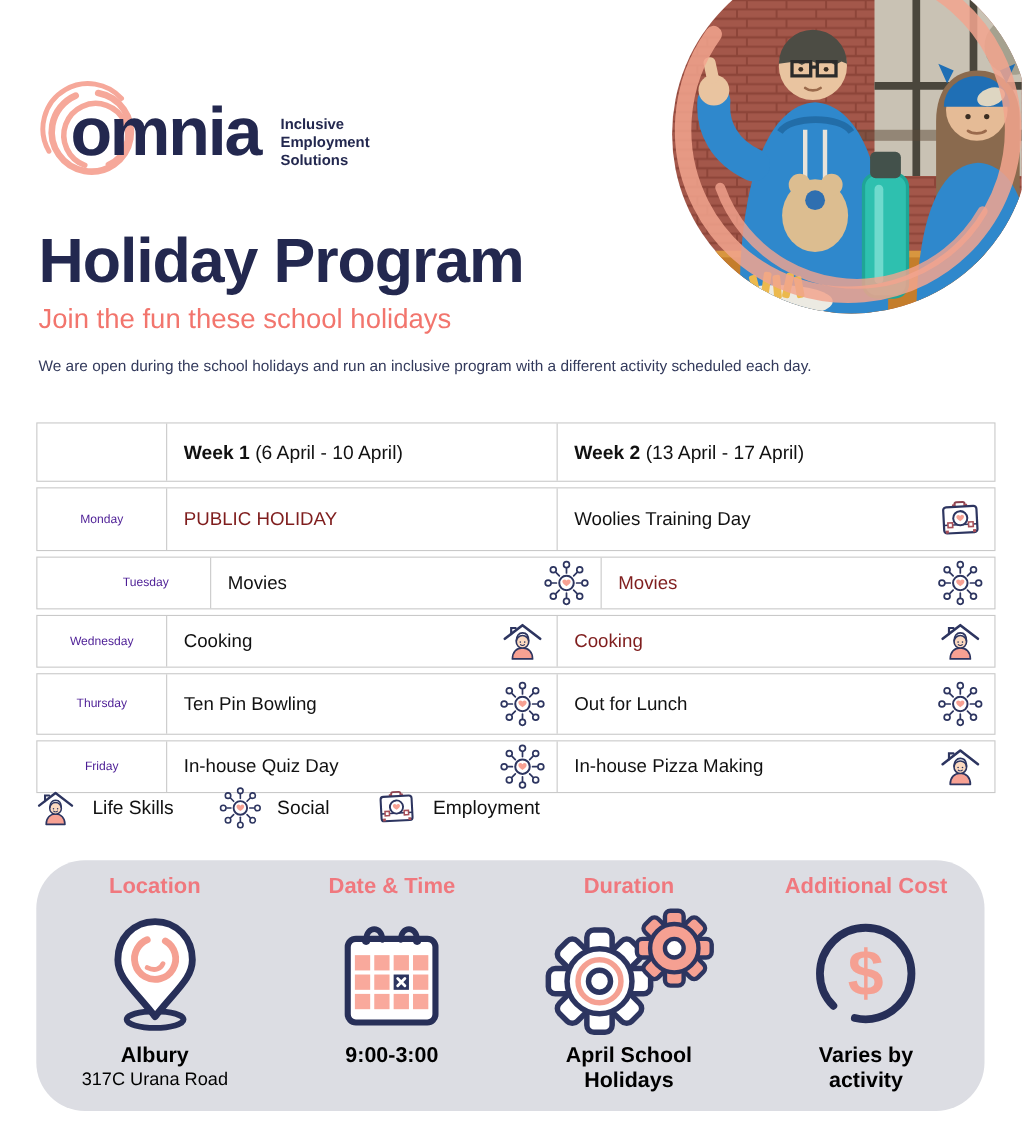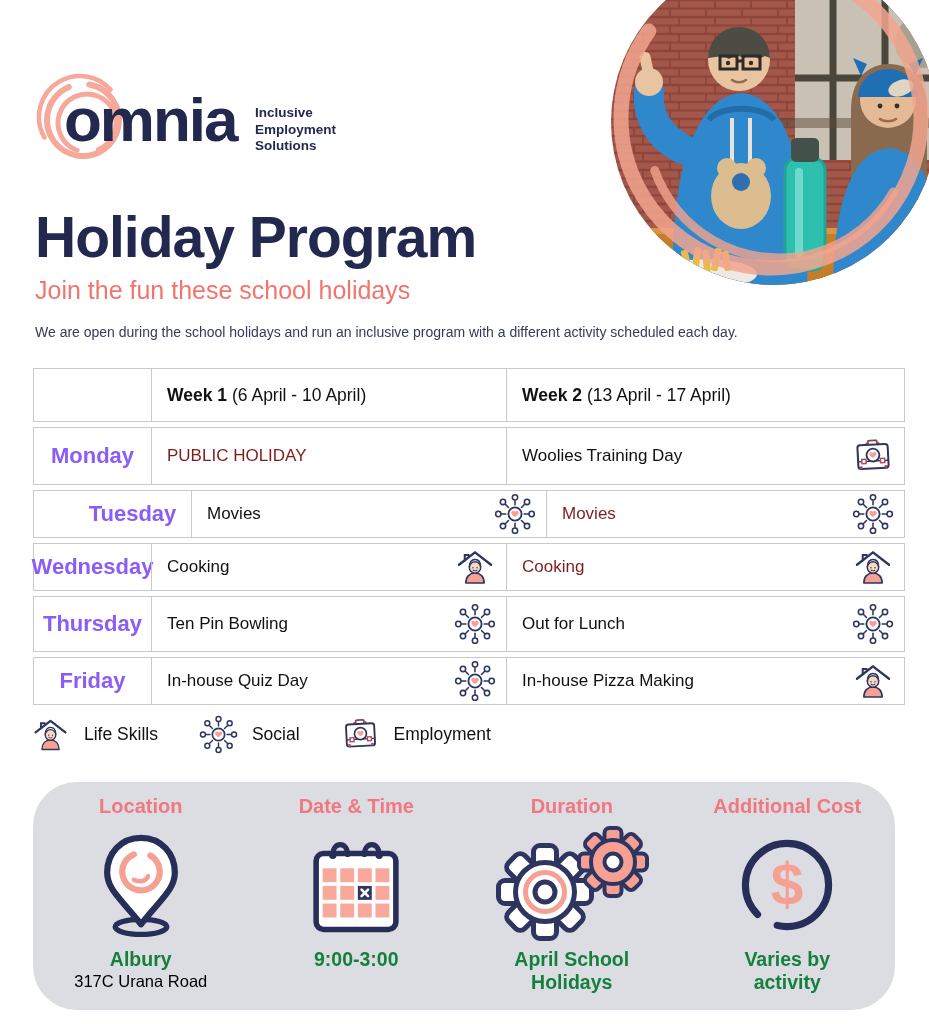--- a/index.html
+++ b/index.html
@@ -14,49 +14,49 @@
   
   .photo{position:absolute;top:0;right:0;width:340px;height:292px;}
 
   
   .hero{position:absolute;left:35px;top:186px;width:810px;margin-top:22px;}
   .title{font-size:57px;line-height:1.04;font-weight:bold;color:#23284f;letter-spacing:-1px;}
   .subtitle{margin-top:9px;font-size:25px;color:#f2756d;}
   .desc{margin-top:13px;font-size:14px;line-height:28px;color:#333a5c;max-width:800px;}
 
   
-  .sched{position:absolute;left:33px;top:368px;width:872px;}
+  .sched{position:absolute;left:33px;top:384px;width:872px;}
   .srow{display:grid;grid-template-columns:117px 355px 1fr;border:1px solid #c9c9c9;
         background:#fff;margin-bottom:5px;box-sizing:border-box;}
   .srow.head{min-height:54px;}
   .srow.r0{min-height:58px;} .srow.r1{min-height:45px;padding-left:40px;} .srow.r2{min-height:47px;}
   .srow.r3{min-height:56px;} .srow.r4{min-height:48px;}
   .scell{display:flex;align-items:center;box-sizing:border-box;}
-  .scell.day{justify-content:center;font-size:22px;color:#8b5cf6;font-weight:bold;}
+  .scell.day{justify-content:center;font-size:11px;color:#4c1d95;}
   .scell.wk{border-left:1px solid #c9c9c9;padding:1px 9px 1px 15px;justify-content:space-between;}
   .wk-label{font-size:17.5px;color:#111;}
   .wk-label b{font-weight:bold;}
   .wk-label .dates{margin-left:5px;font-weight:normal;}
   .act{font-size:17px;color:#111;}
   .act.accent{color:#7f1d1d;}
   .cicon{width:44px;height:44px;flex-shrink:0;}
 
   
   .legend{position:absolute;left:30px;top:714px;display:flex;align-items:center;}
   .litem{display:flex;align-items:center;margin-right:40px;}
   .licon{width:41px;height:41px;margin-right:13px;}
   .llabel{font-size:17.5px;color:#111;}
 
   
   .panel{position:absolute;left:33px;top:782px;width:862px;height:228px;background:#dcdde3;
          border-radius:44px;display:grid;grid-template-columns:repeat(4,1fr);padding-top:13px;box-sizing:border-box;}
   .pcol{display:flex;flex-direction:column;align-items:center;}
   .phead{color:#f0787e;font-weight:bold;font-size:20px;}
   .picon{height:126px;display:flex;align-items:center;justify-content:center;margin-top:4px;}
-  .ptitle{font-weight:bold;font-size:19.5px;text-align:center;line-height:1.18;max-width:150px;color:#15803d;}
+  .ptitle{font-weight:bold;font-size:19.5px;text-align:center;line-height:1.18;max-width:150px;color:#000000;}
   .psub{font-size:16.5px;margin-top:1px;color:#000;}
 
   
   .gearwrap{position:relative;width:158px;height:122px;}
   .gear{position:absolute;}
   .gbig{left:0;top:16px;width:104px;height:104px;}
   .gsmall{left:82px;top:0;width:76px;height:76px;}
   .gbar,.sbar,.gcircle,.gring,.gcenter,.scircle,.scenter{position:absolute;left:50%;top:50%;box-sizing:border-box;}
   .gbar{width:98px;height:28px;background:#fff;border:5px solid #2d3560;border-radius:9px;}
   .sbar{width:72px;height:21px;background:#f5a092;border:4.5px solid #2d3560;border-radius:7px;}

